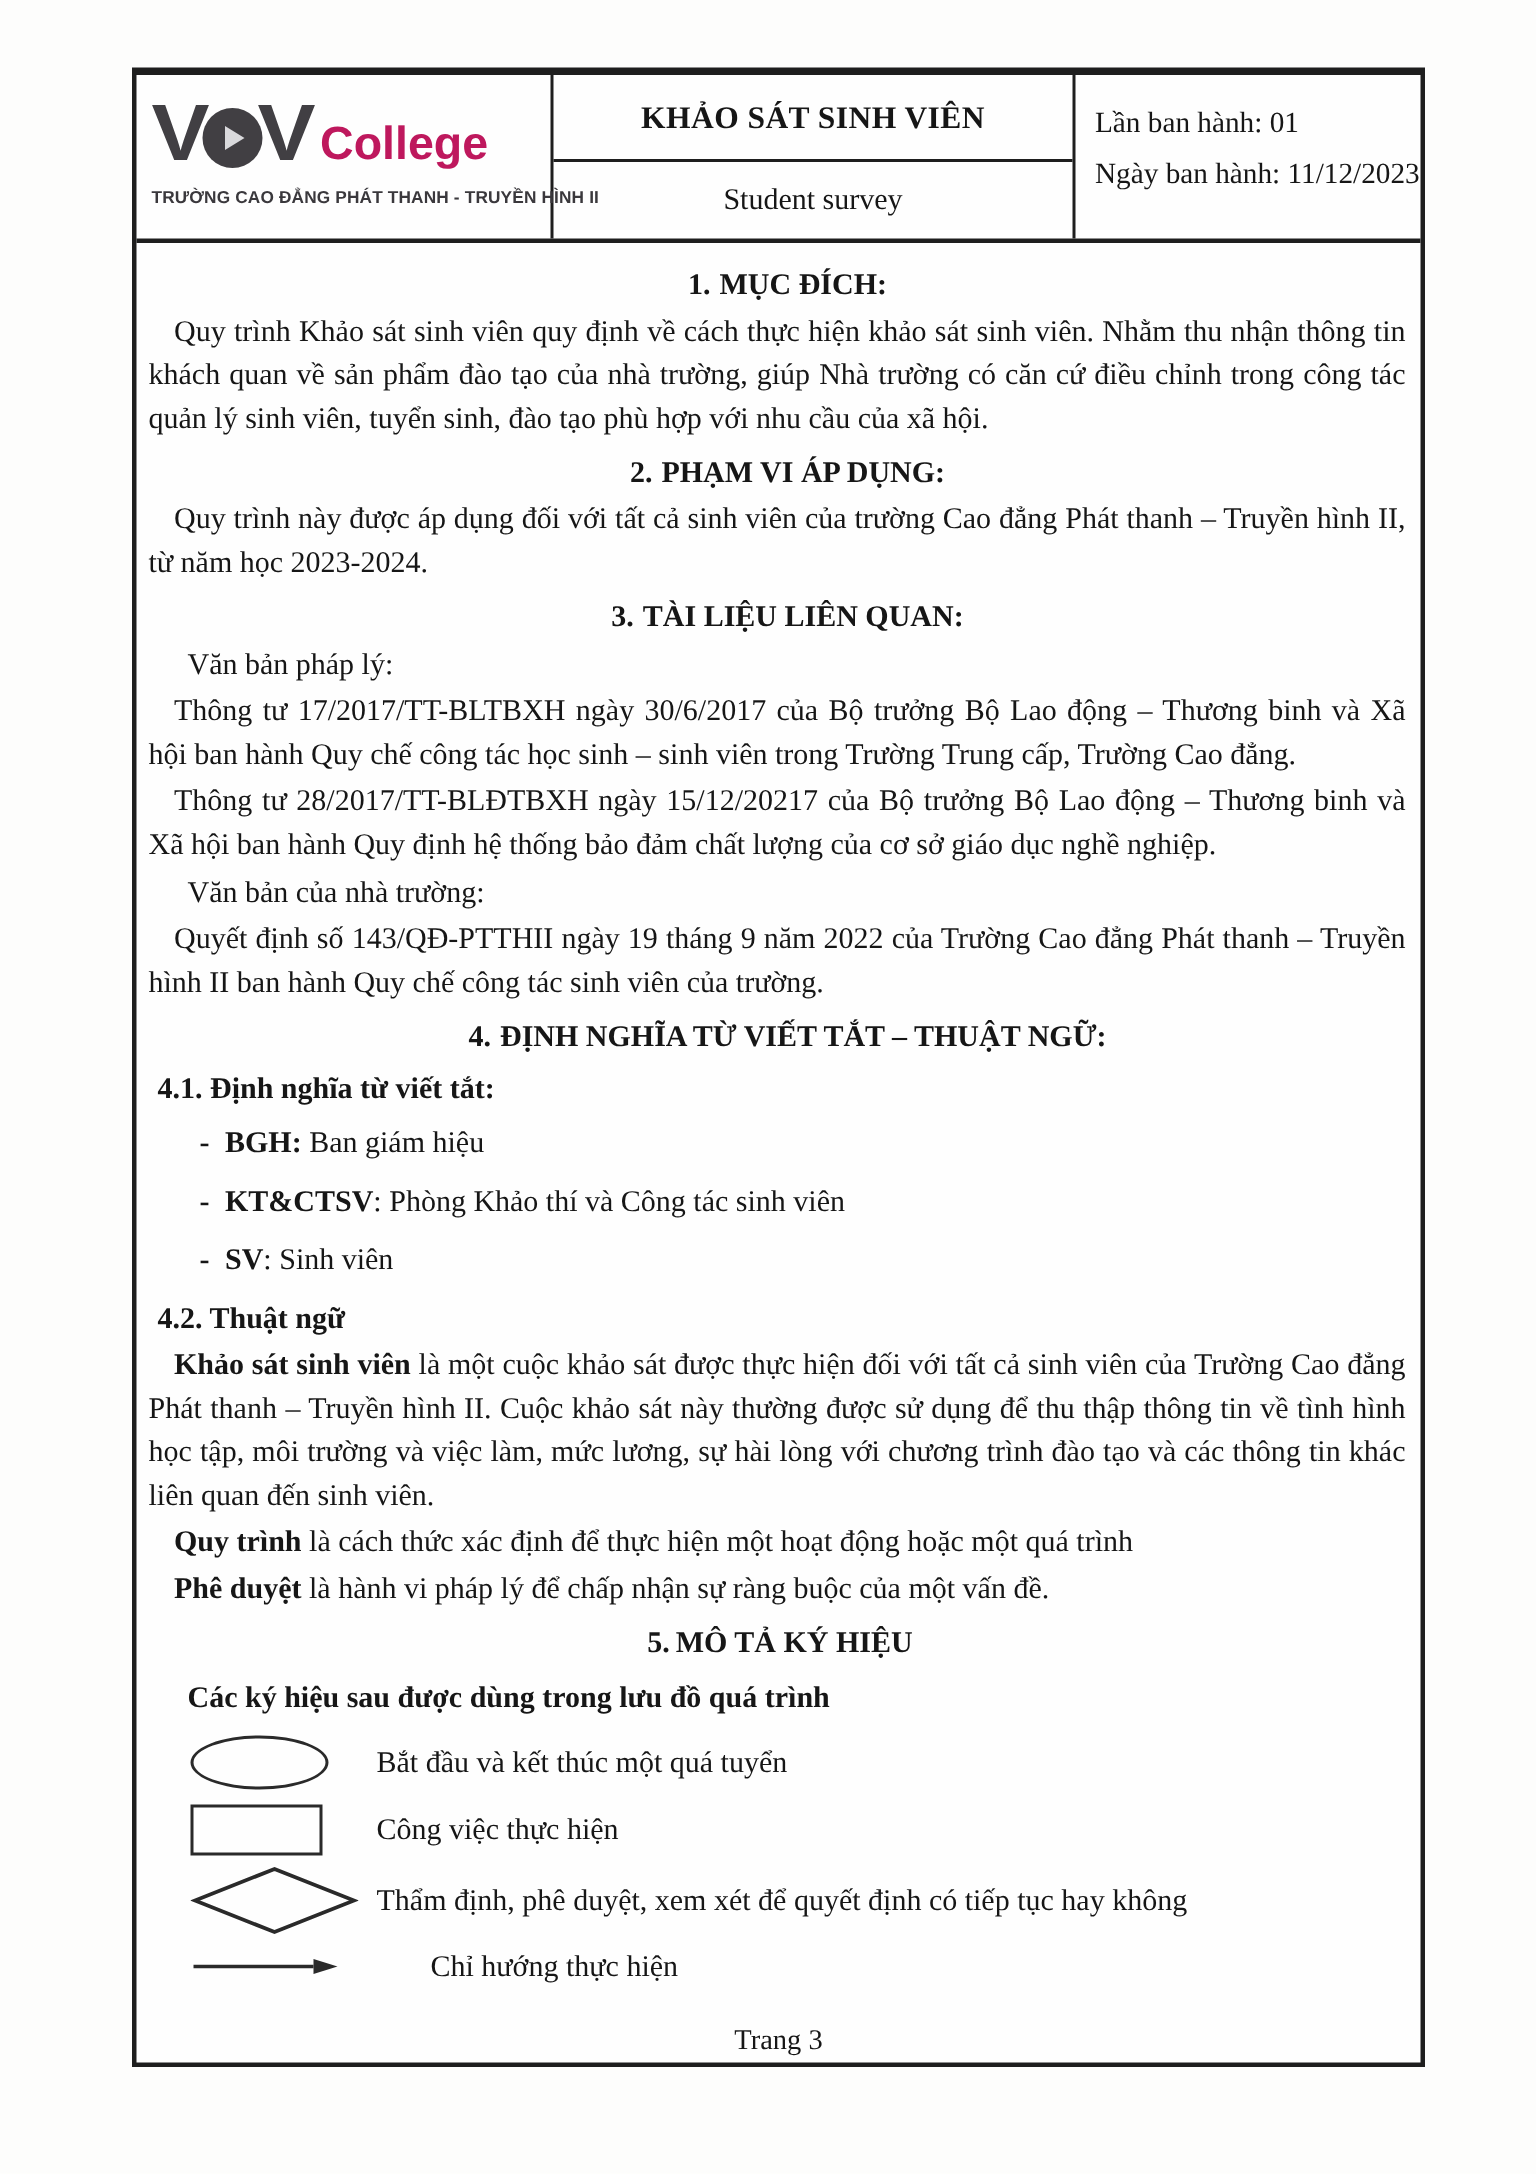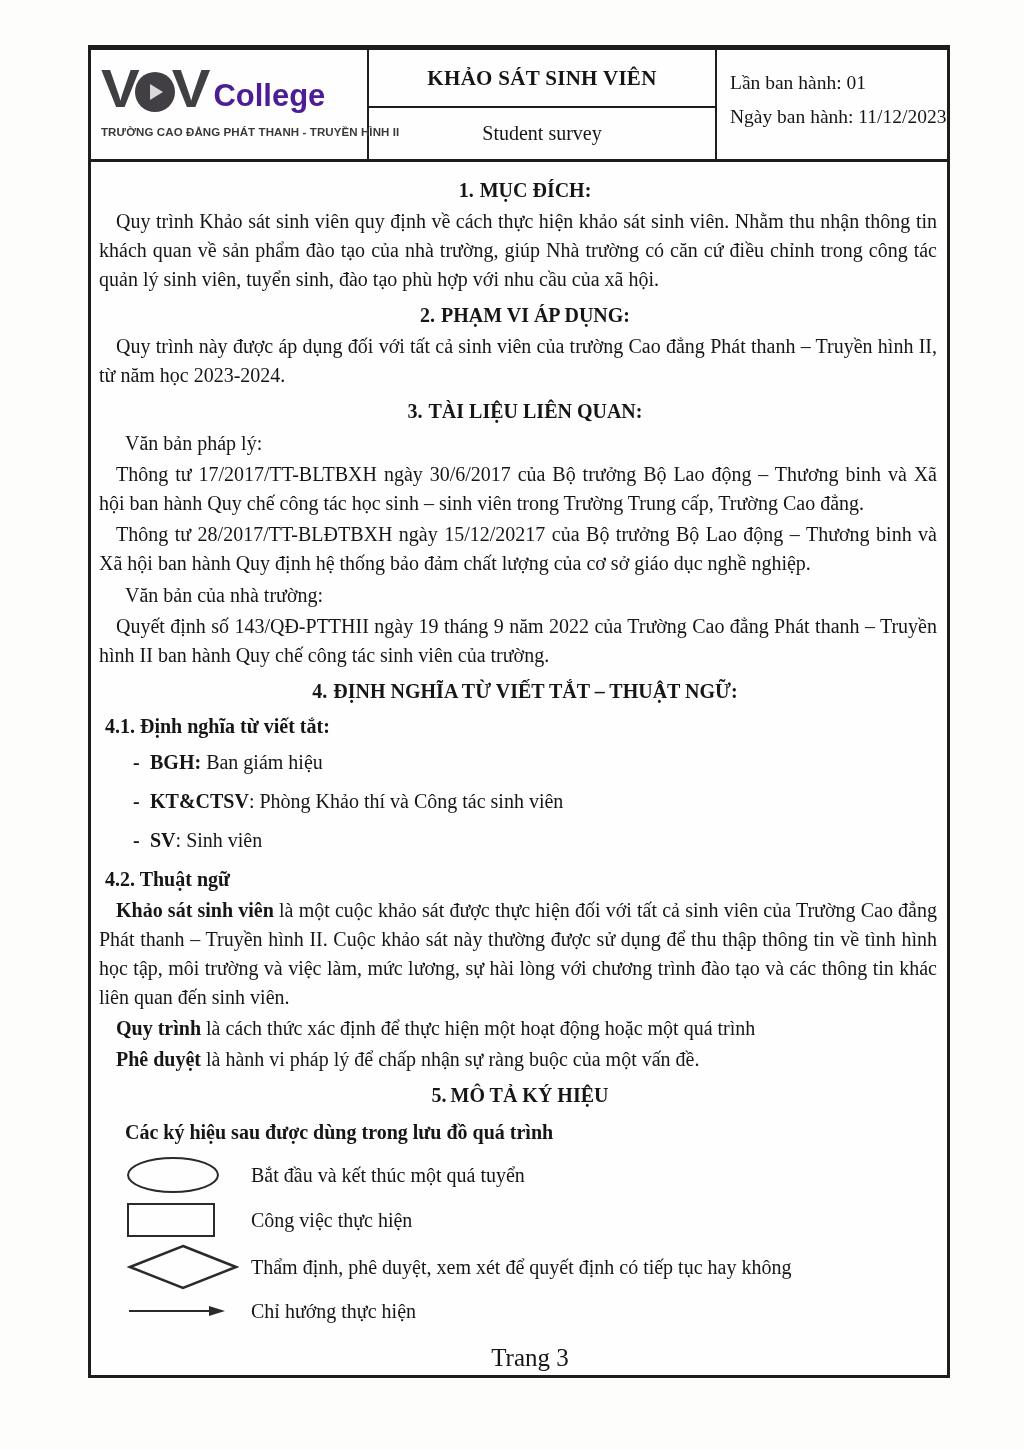--- a/index.html
+++ b/index.html
@@ -13,21 +13,21 @@
   .hdr-logo { width:278px; border-right:2px solid #1e1e1e; padding:8px 4px 0 10px; }
   .logo-row { height:62px; display:flex; align-items:center; }
   .logo-v { font-family:"Liberation Sans", sans-serif; font-weight:bold; font-size:58px;
             color:#413f43; letter-spacing:-4px; line-height:1; transform:scaleY(0.92); }
   .logo-disc { width:40px; height:40px; border-radius:50%; background:#413f43;
                display:inline-flex; align-items:center; justify-content:center;
                margin:6px -3px 0 -1px; position:relative; z-index:2; }
   .logo-play { width:0; height:0; border-left:13px solid #d9d9dc;
                border-top:8px solid transparent; border-bottom:8px solid transparent; margin-left:4px; }
   .logo-college { font-family:"Liberation Sans", sans-serif; font-weight:bold; font-size:31px;
-                  color:#4c1d95; margin-left:7px; margin-top:14px; }
+                  color:#be185d; margin-left:7px; margin-top:14px; }
   .logo-caption { font-family:"Liberation Sans", sans-serif; font-weight:bold; font-size:11.5px;
                   color:#3a383c; margin-top:6px; letter-spacing:0.1px; white-space:nowrap; }
   .hdr-mid { width:348px; border-right:2px solid #1e1e1e; display:flex; flex-direction:column; }
   .hdr-mid-top { height:58px; border-bottom:2px solid #1e1e1e; display:flex; align-items:center;
                  justify-content:center; font-weight:bold; font-size:21px; letter-spacing:0.3px; }
   .hdr-mid-bot { flex:1; display:flex; align-items:center; justify-content:center; font-size:20px; }
   .hdr-right { flex:1; padding:16px 0 0 13px; font-size:19.5px; line-height:34px; }
 
   
   .bd { padding:7px 10px 0 8px; font-size:20px; line-height:29px; text-align:justify; }
@@ -38,27 +38,27 @@
   .sub-h { font-weight:bold; margin:6px 0 2px 6px; text-align:left; }
   .para { text-indent:17px; margin:2px 0; }
   .label-line { margin:3px 0 2px 0; text-indent:26px; text-align:left; }
   .dash-list { margin:7px 0 2px 34px; }
   .li { margin-bottom:10px; text-align:left; }
   .li-dash { display:inline-block; width:17px; font-weight:bold; }
 
   
   .legend-title { font-weight:bold; margin:8px 0 6px 26px; text-align:left; }
   .sym-row { display:flex; align-items:center; padding-left:28px; margin-bottom:3px; }
-  .r1 { min-height:44px; } .r2 { min-height:40px; } .r3 { min-height:48px; } .r4 { min-height:34px; }
+  .r1 { min-height:44px; } .r2 { min-height:40px; } .r3 { min-height:48px; } .r4 { min-height:34px;gap:36px; }
   .sym-cell { width:124px; display:flex; align-items:center; }
   .sym-ellipse { width:92px; height:36px; border:2.5px solid #2a2a2a; border-radius:50%; }
   .sym-rect { width:88px; height:34px; border:2.5px solid #2a2a2a; }
   .sym-label { flex:1; text-align:left; }
 
-  .footer { position:absolute; bottom:3px; left:11px; width:100%; text-align:center; font-size:25px; }
+  .footer { position:absolute; bottom:3px; left:0; width:100%; text-align:center; font-size:19px; }
 </style>
 </head>
 <body>
 
 <div class="page">
   <div class="frame">
 
     <div class="hdr">
       <div class="hdr-logo">
         <div class="logo-row">

